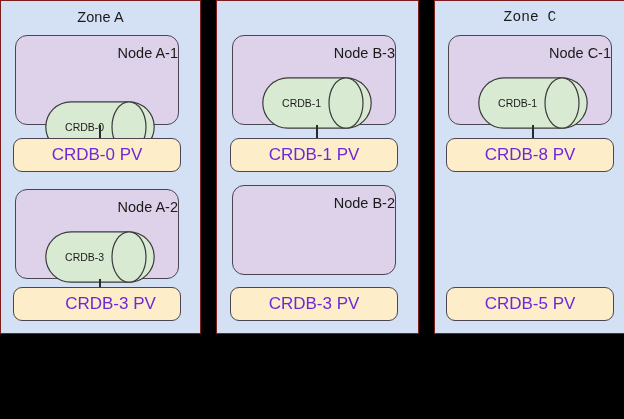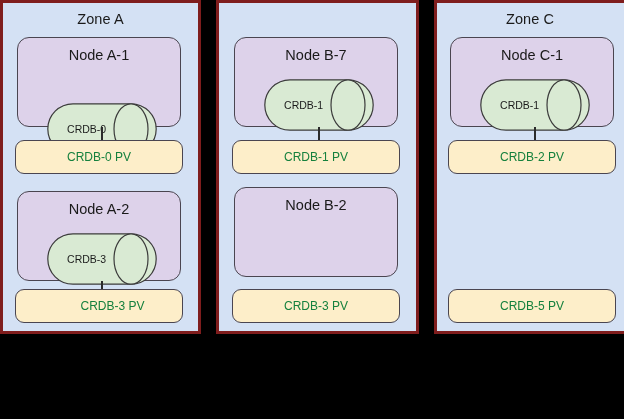--- a/index.html
+++ b/index.html
@@ -9,21 +9,21 @@
     color:#111;
   }
   #canvas{position:relative;width:624px;height:419px;background:#000;}
 
   
   .zone{
     position:absolute;
     top:0;
     height:334px;
     background:#d4e1f4;
-    border:3px solid #7f1d1d;
+    border:1px solid #7f1d1d;
     box-sizing:border-box;
   }
   .zone-title{
     position:absolute;
     left:0;right:0;top:8px;
     text-align:center;
     font-size:14.5px;
     line-height:17px;
     color:#1a1a1a;
     letter-spacing:.1px;
@@ -33,21 +33,21 @@
   .node{
     position:absolute;
     background:#ddd2ea;
     border:1px solid #4a4550;
     border-radius:12px;
     box-sizing:border-box;
   }
   .node-title{
     position:absolute;
     left:0;right:0;top:9px;
-    text-align:center;
+    text-align:right;
     font-size:14.5px;
     line-height:17px;
     color:#1a1a1a;
   }
 
   
   .cyl{
     position:absolute;
     box-sizing:border-box;
   }
@@ -68,22 +68,22 @@
   
   .pv{
     position:absolute;
     background:#fdeec9;
     border:1px solid #4a4550;
     border-radius:9px;
     box-sizing:border-box;
     display:flex;
     align-items:center;
     justify-content:center;
-    font-size:12px;
-    color:#15803d;
+    font-size:17px;
+    color:#6d28d9;
   }
 
   
   .conn{
     position:absolute;
     width:1.6px;
     background:#2b2b2b;
   }
 </style>
 </head>
@@ -121,21 +121,21 @@
     </div>
     <div class="conn" style="left:98px;top:278px;height:12px;"></div>
     <div class="pv" style="left:12px;top:286px;width:168px;height:34px;padding-left:27px;">
       <span>CRDB-3 PV</span>
     </div>
   </div>
 
   <div class="zone" style="left:216px;width:203px;">
 
     <div class="node" style="left:15px;top:34px;width:164px;height:90px;">
-      <div class="node-title">Node B-7</div>
+      <div class="node-title">Node B-3</div>
     </div>
     <div class="cyl" style="left:45px;top:76px;width:110px;height:52px;">
       <svg viewBox="0 0 110 52" preserveAspectRatio="none">
         <path d="M26,0.8 H84 A25.2,25.2 0 0 1 84,51.2 H26 A25.2,25.2 0 0 1 26,0.8 Z" fill="#d9ead3" stroke="#3b3b3b" stroke-width="1.2"></path>
         <ellipse cx="84" cy="26" rx="17" ry="25.2" fill="#d9ead3" stroke="#3b3b3b" stroke-width="1.2"></ellipse>
       </svg>
       <div class="cyl-label">CRDB-1</div>
     </div>
     <div class="conn" style="left:99px;top:124px;height:14px;"></div>
     <div class="pv" style="left:13px;top:137px;width:168px;height:34px;">
@@ -144,35 +144,35 @@
 
     <div class="node" style="left:15px;top:184px;width:164px;height:90px;">
       <div class="node-title">Node B-2</div>
     </div>
     <div class="pv" style="left:13px;top:286px;width:168px;height:34px;">
       <span>CRDB-3 PV</span>
     </div>
   </div>
 
   <div class="zone" style="left:434px;width:196px;">
-    <div class="zone-title" style="right:4px;">Zone C</div>
+    <div class="zone-title" style="right:4px;font-family:Liberation Mono, monospace;">Zone C</div>
 
     <div class="node" style="left:13px;top:34px;width:164px;height:90px;">
       <div class="node-title">Node C-1</div>
     </div>
     <div class="cyl" style="left:43px;top:76px;width:110px;height:52px;">
       <svg viewBox="0 0 110 52" preserveAspectRatio="none">
         <path d="M26,0.8 H84 A25.2,25.2 0 0 1 84,51.2 H26 A25.2,25.2 0 0 1 26,0.8 Z" fill="#d9ead3" stroke="#3b3b3b" stroke-width="1.2"></path>
         <ellipse cx="84" cy="26" rx="17" ry="25.2" fill="#d9ead3" stroke="#3b3b3b" stroke-width="1.2"></ellipse>
       </svg>
       <div class="cyl-label">CRDB-1</div>
     </div>
     <div class="conn" style="left:97px;top:124px;height:14px;"></div>
     <div class="pv" style="left:11px;top:137px;width:168px;height:34px;">
-      <span>CRDB-2 PV</span>
+      <span>CRDB-8 PV</span>
     </div>
 
     <div class="pv" style="left:11px;top:286px;width:168px;height:34px;">
       <span>CRDB-5 PV</span>
     </div>
   </div>
 
 </div>
 
 </body></html>

